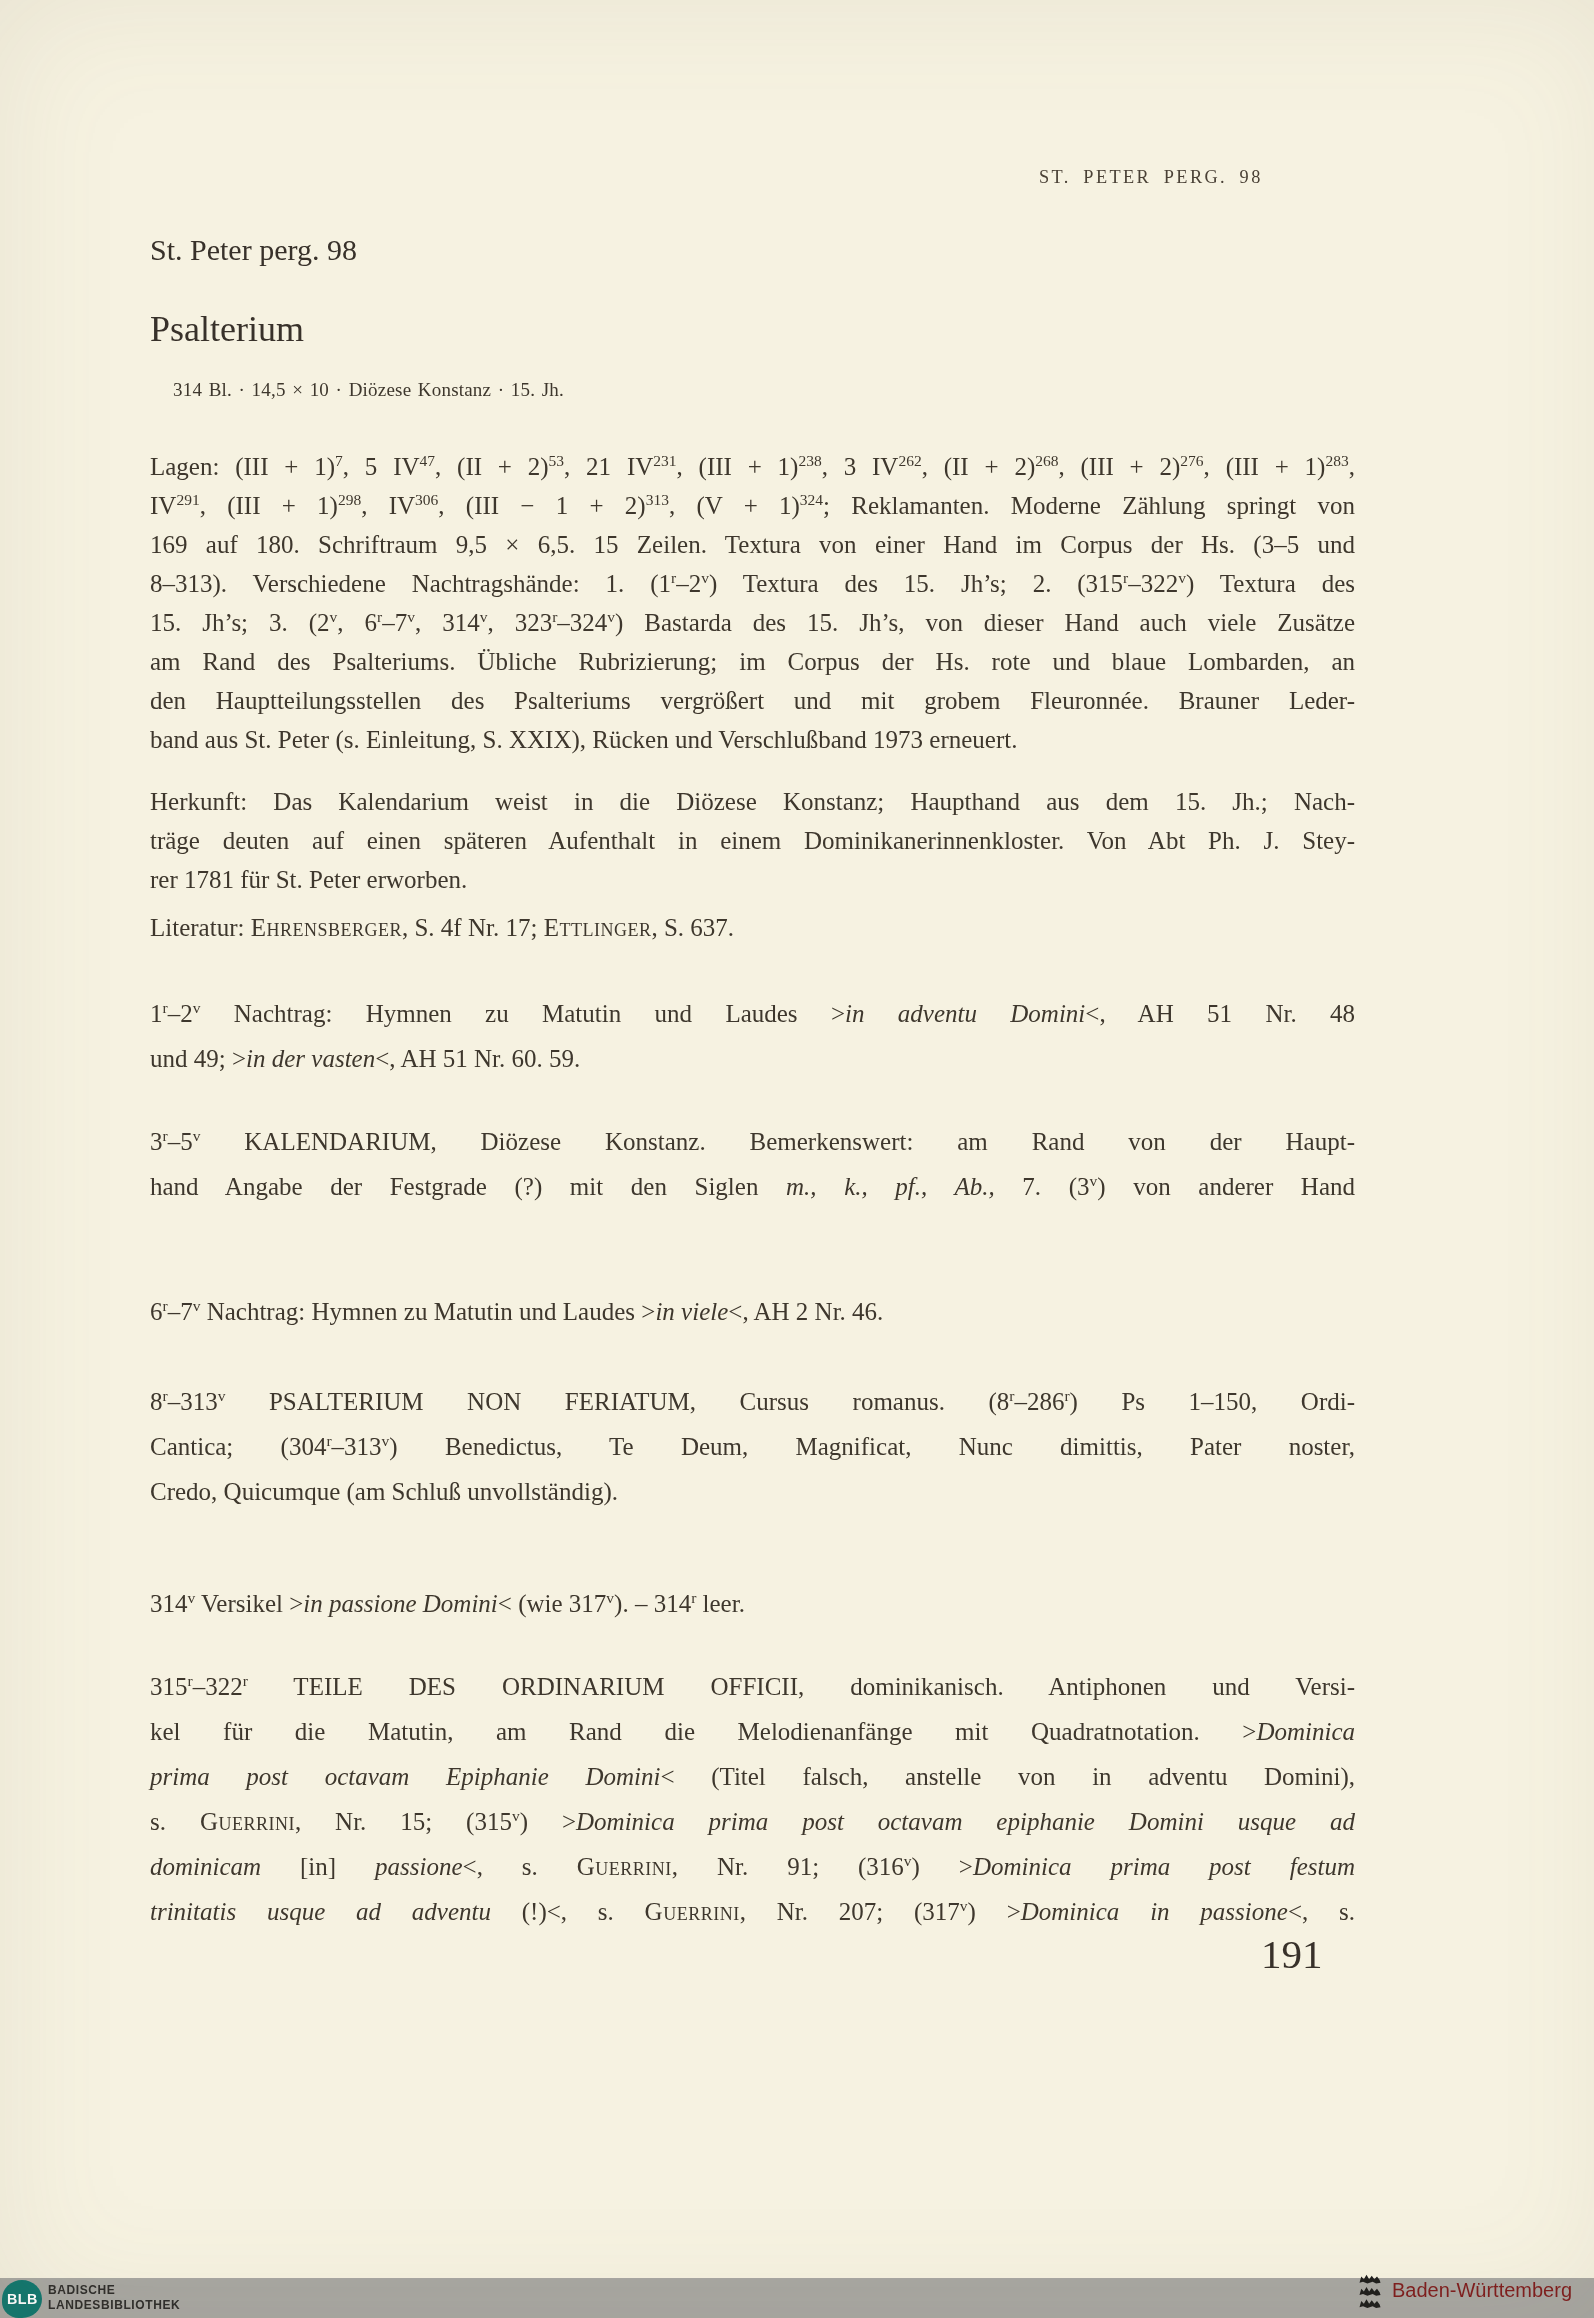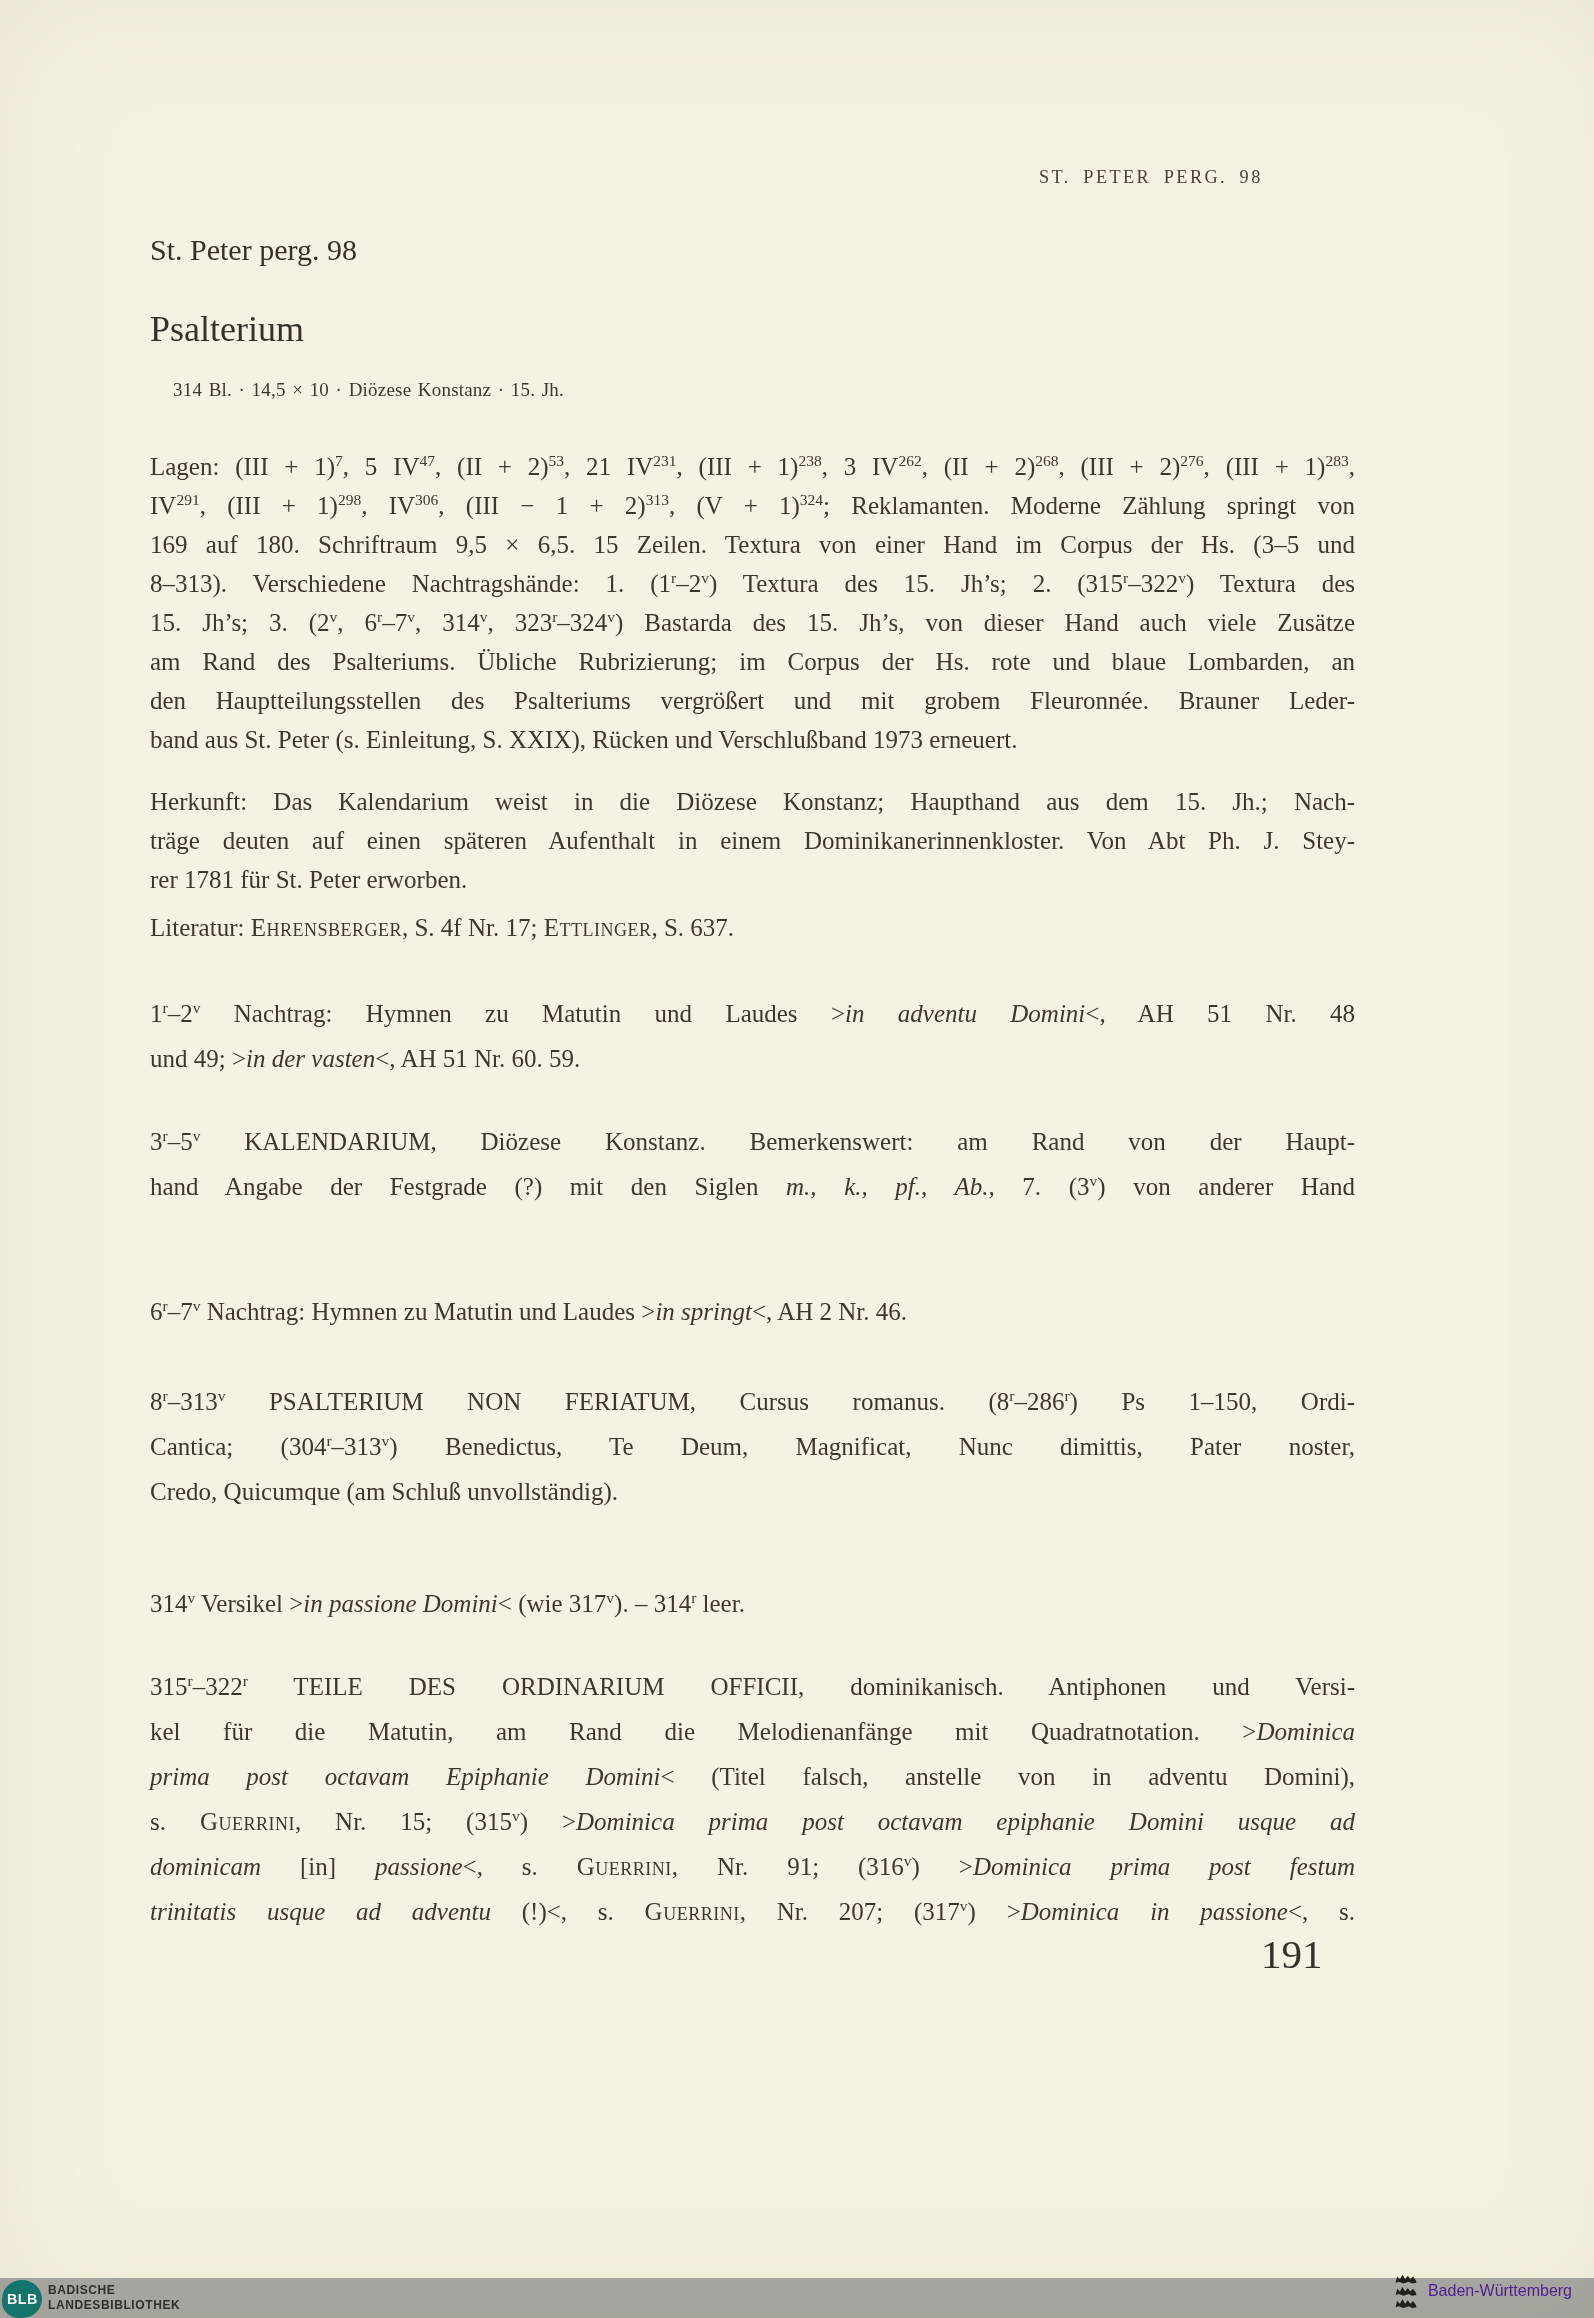--- a/index.html
+++ b/index.html
@@ -69,21 +69,21 @@
     display:flex;align-items:center;justify-content:center;
     color:#ffffff;font-weight:bold;font-size:14.3px;letter-spacing:0.4px;
   }
   .library-name{
     position:absolute;left:48px;top:4.8px;
     color:#2e2d2b;font-weight:bold;font-size:12px;line-height:15px;letter-spacing:0.6px;
   }
   .state-brand{
     position:absolute;right:22px;top:0;height:25px;
     display:flex;align-items:center;gap:9.6px;
-    color:#4c1d95;font-size:16px;
+    color:#7f1d1d;font-size:20px;
   }
   .coat-of-arms{width:24px;height:35px;}
 </style>
 </head>
 <body>
 
 <div class="page">
 
   <div class="running-head">ST. PETER PERG. 98</div>
 
@@ -118,21 +118,21 @@
       <div class="line"><span>1</span><sup>r</sup><span>–2</span><sup>v</sup><span> Nachtrag: Hymnen zu Matutin und Laudes &gt;</span><span class="it">in adventu Domini</span><span>&lt;, AH 51 Nr. 48</span></div>
       <div class="line last"><span>und 49; &gt;</span><span class="it">in der vasten</span><span>&lt;, AH 51 Nr. 60. 59.</span></div>
     </div>
 
   <div id="blk-e2" class="tblock entry">
       <div class="line"><span>3</span><sup>r</sup><span>–5</span><sup>v</sup><span> KALENDARIUM, Diözese Konstanz. Bemerkenswert: am Rand von der Haupt-</span></div>
       <div class="line"><span>hand Angabe der Festgrade (?) mit den Siglen </span><span class="it">m., k., pf., Ab.,</span><span> 7. (3</span><sup>v</sup><span>) von anderer Hand</span></div>
     </div>
 
   <div id="blk-e3" class="tblock entry">
-      <div class="line last"><span>6</span><sup>r</sup><span>–7</span><sup>v</sup><span> Nachtrag: Hymnen zu Matutin und Laudes &gt;</span><span class="it">in springt</span><span>&lt;, AH 2 Nr. 46.</span></div>
+      <div class="line last"><span>6</span><sup>r</sup><span>–7</span><sup>v</sup><span> Nachtrag: Hymnen zu Matutin und Laudes &gt;</span><span class="it">in viele</span><span>&lt;, AH 2 Nr. 46.</span></div>
     </div>
 
   <div id="blk-e4" class="tblock entry">
       <div class="line"><span>8</span><sup>r</sup><span>–313</span><sup>v</sup><span> PSALTERIUM NON FERIATUM, Cursus romanus. (8</span><sup>r</sup><span>–286</span><sup>r</sup><span>) Ps 1–150, Ordi-</span></div>
       <div class="line"><span>Cantica; (304</span><sup>r</sup><span>–313</span><sup>v</sup><span>) Benedictus, Te Deum, Magnificat, Nunc dimittis, Pater noster,</span></div>
       <div class="line last"><span>Credo, Quicumque (am Schluß unvollständig).</span></div>
     </div>
 
   <div id="blk-e5" class="tblock entry">
       <div class="line last"><span>314</span><sup>v</sup><span> Versikel &gt;</span><span class="it">in passione Domini</span><span>&lt; (wie 317</span><sup>v</sup><span>). – 314</span><sup>r</sup><span> leer.</span></div>

